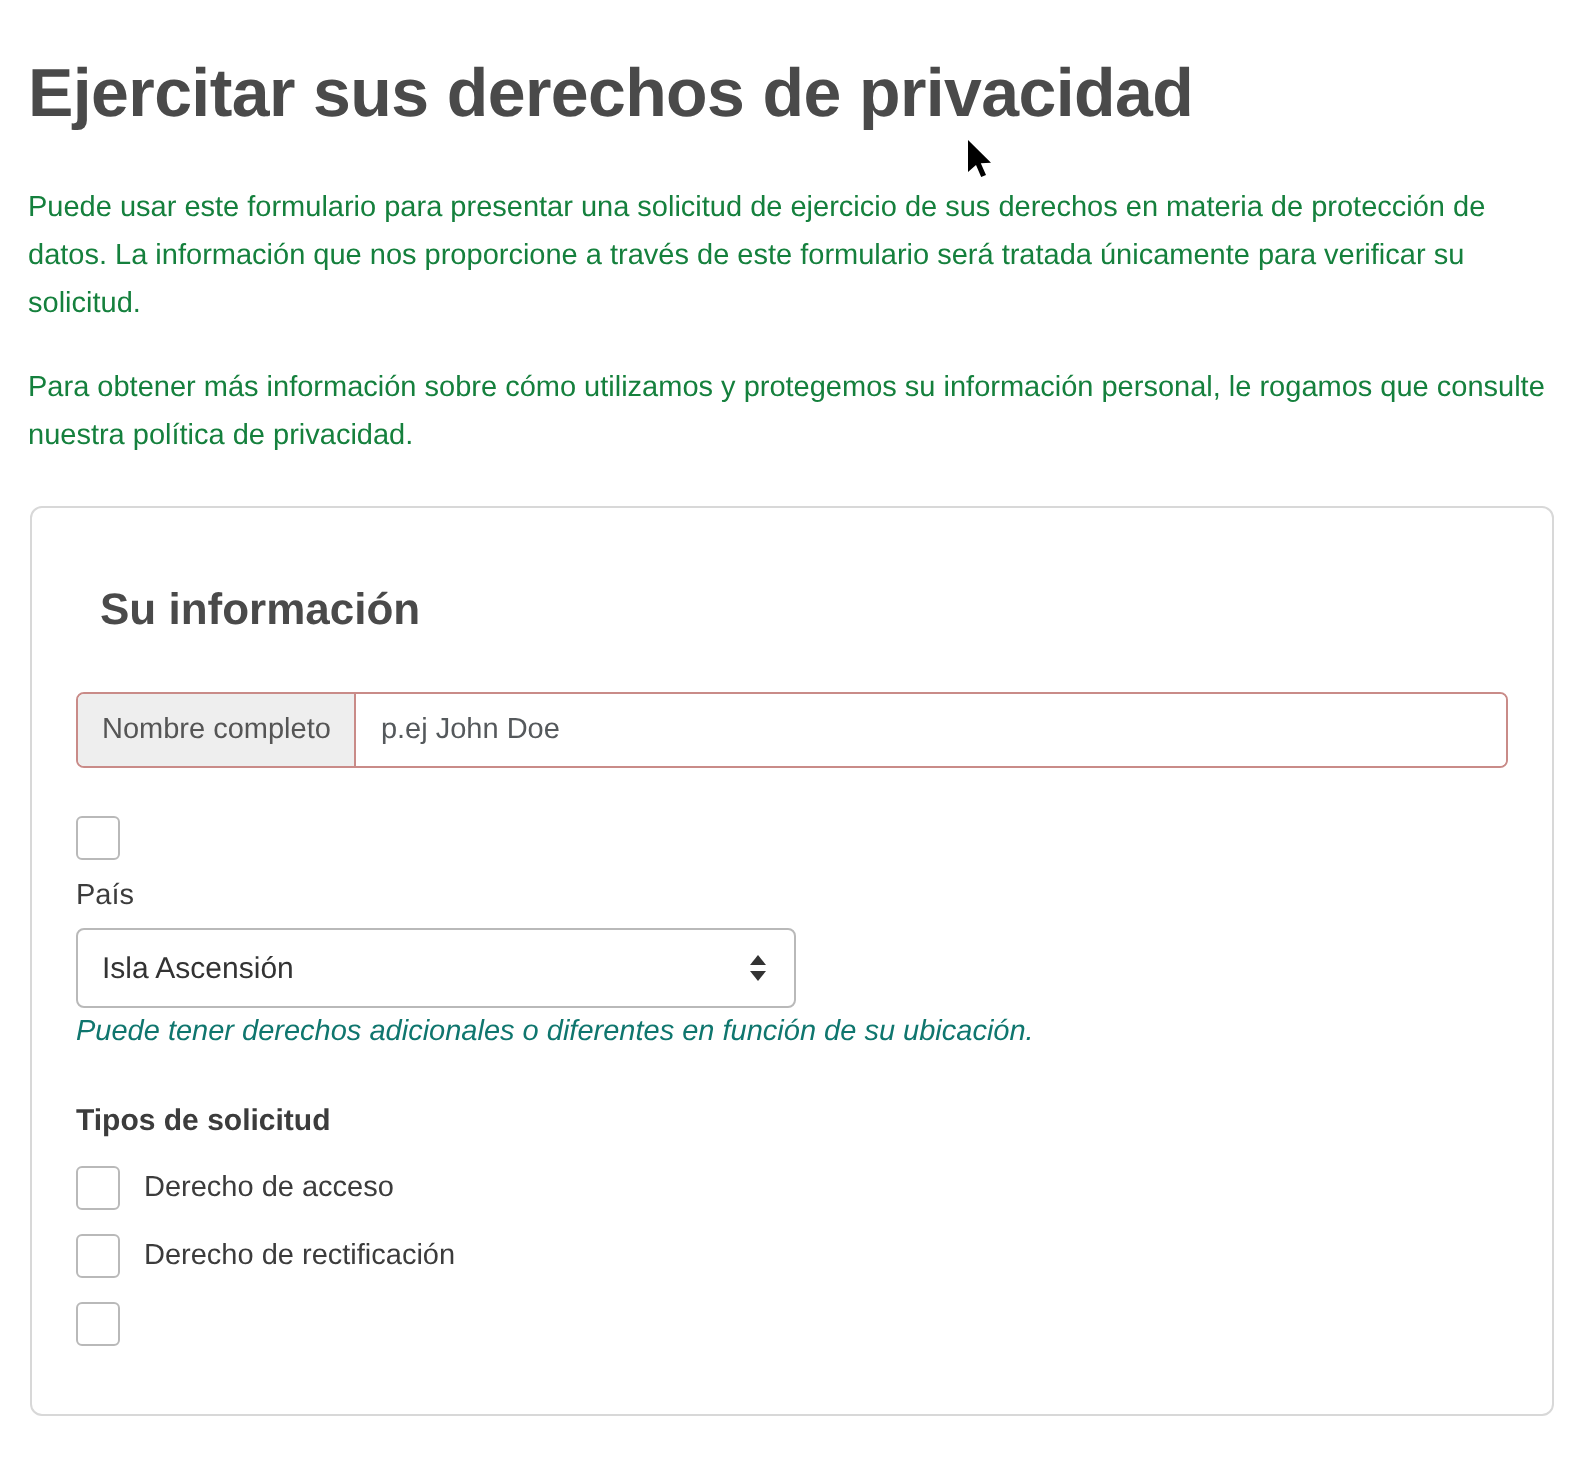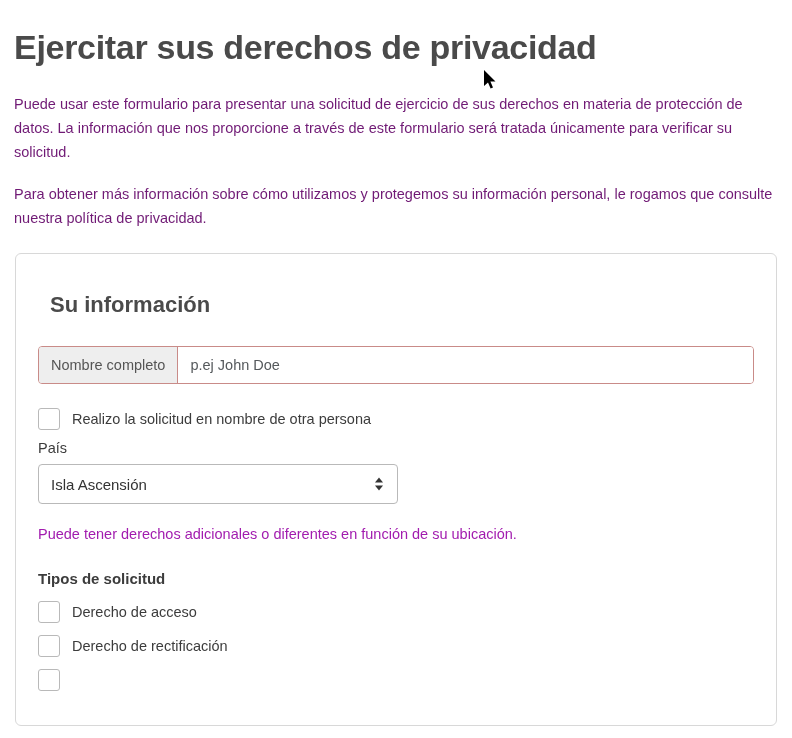--- a/index.html
+++ b/index.html
@@ -24,21 +24,21 @@
     font-size: 34px;
     font-weight: bold;
     color: #4a4a4a;
     letter-spacing: -0.3px;
     margin: 8px 0 26px 0;
     line-height: 1.15;
   }
   .intro-p {
     font-size: 14.5px;
     line-height: 1.65;
-    color: #701a75;
+    color: #15803d;
     margin: 0 0 18px 0;
     max-width: 760px;
   }
   .intro-p:last-of-type {
     margin-bottom: 22px;
   }
   .form-card {
     border: 1px solid #d8d8d8;
     border-radius: 6px;
     padding: 30px 22px 22px 22px;
@@ -139,23 +139,24 @@
     gap: 3px;
   }
   .arrow-up, .arrow-down {
     width: 0; height: 0;
     border-left: 4.5px solid transparent;
     border-right: 4.5px solid transparent;
   }
   .arrow-up { border-bottom: 5px solid #333; }
   .arrow-down { border-top: 5px solid #333; }
   .note {
-    font-size: 14.5px;
-    color: #a21caf;
-    margin: 22px 0 0 0;
+    font-style: italic;
+    font-size: 14.5px;
+    color: #0f766e;
+    margin: 4px 0 0 0;
   }
   .sub-title {
     font-size: 15px;
     font-weight: bold;
     color: #3c3c3c;
     margin: 28px 0 14px 0;
   }
   .opt-row {
     display: flex;
     align-items: center;
@@ -191,21 +192,20 @@
     <div class="section-title">Su información</div>
 
     <div class="field-row">
       <div class="field-label">Nombre completo</div>
       <input class="field-input" type="text" placeholder="p.ej John Doe" style="">
     </div>
 
 
     <div class="check-row">
       <div class="checkbox"></div>
-      <span class="check-label">Realizo la solicitud en nombre de otra persona</span>
     </div>
 
     <div class="field-block">
       <div class="block-label">País</div>
       <div class="select-wrap">
         <div class="select-value">Isla Ascensión</div>
         <div class="select-arrows">
           <span class="arrow-up"></span>
           <span class="arrow-down"></span>
         </div>

